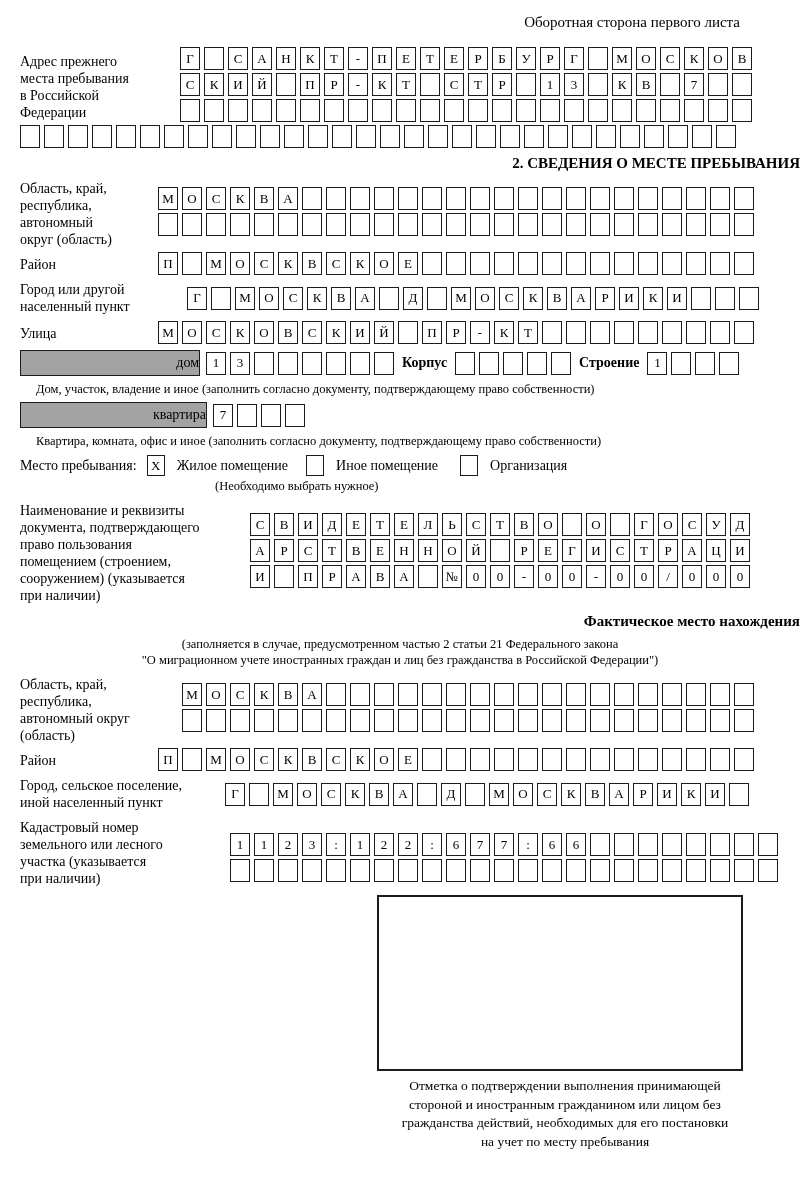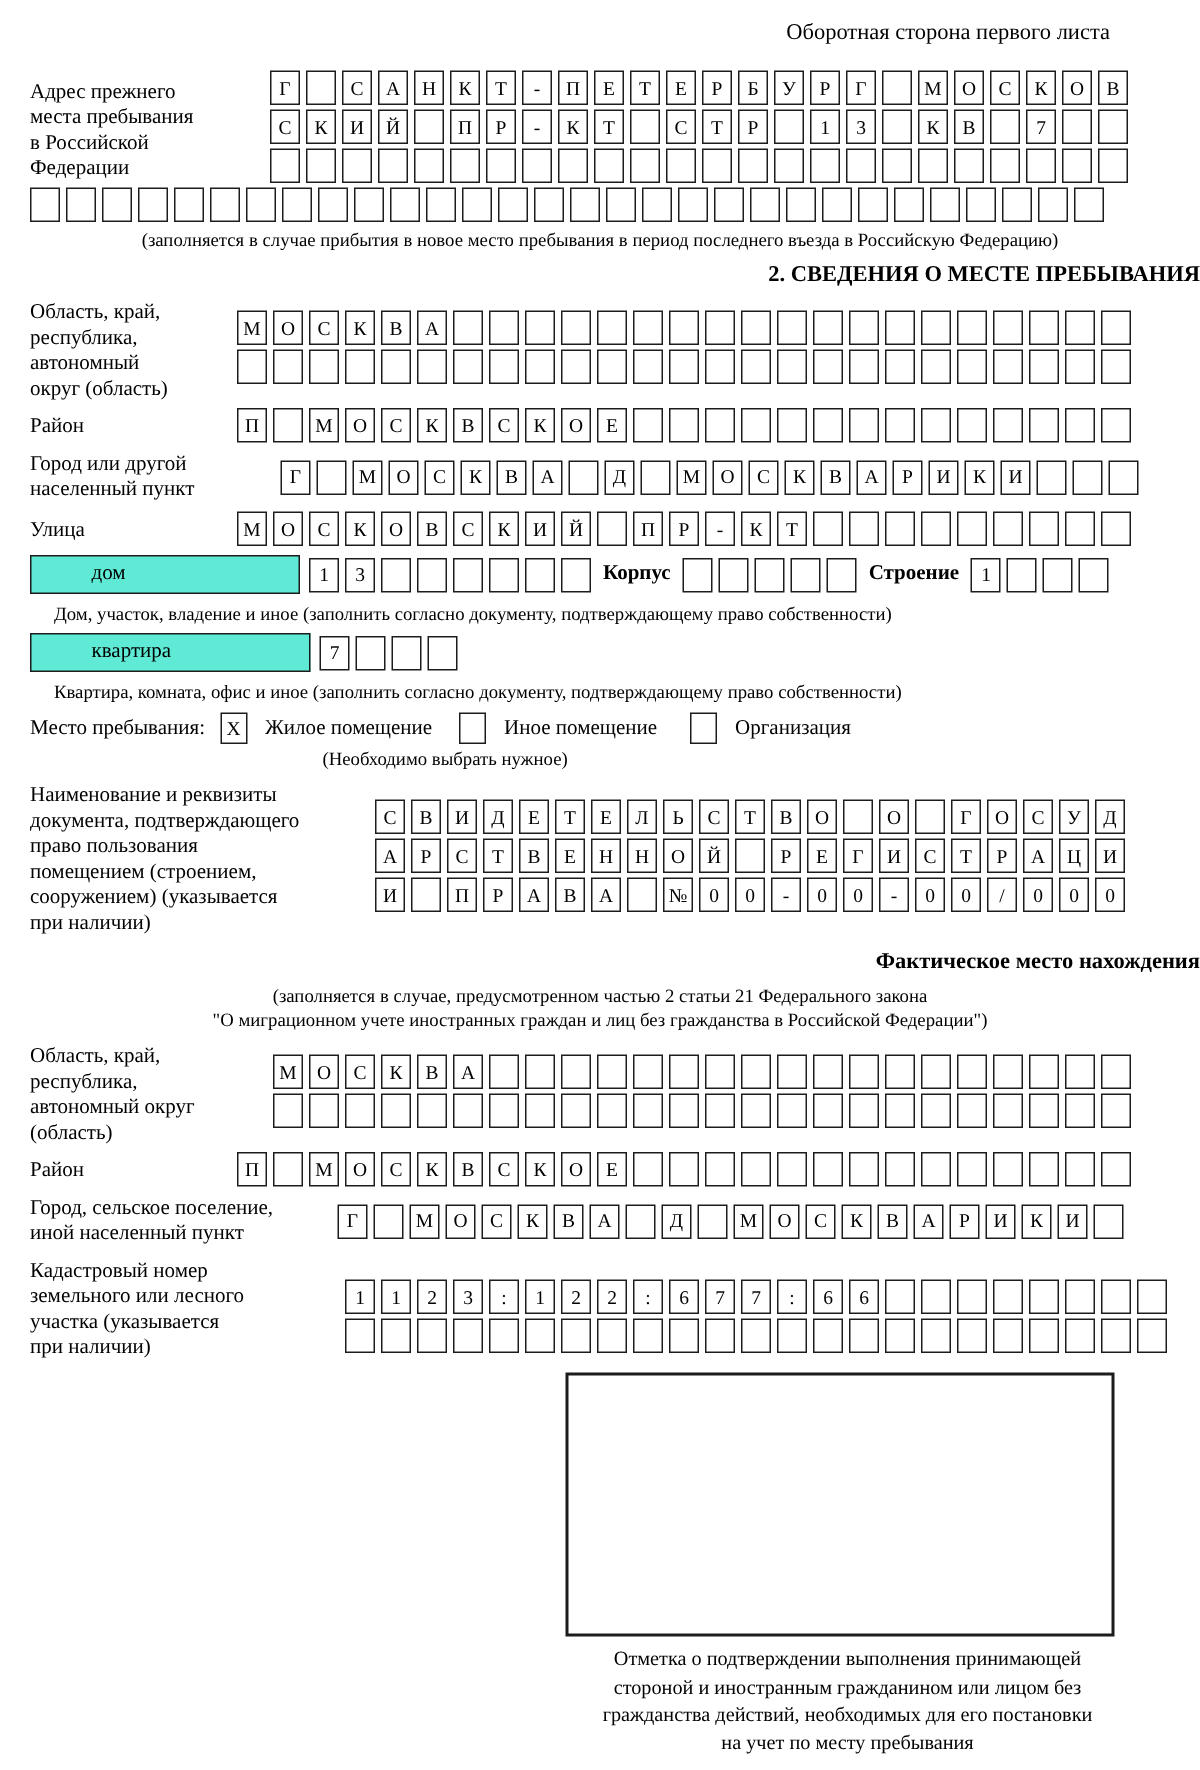--- a/index.html
+++ b/index.html
@@ -18,21 +18,21 @@
     font-size:13px;flex-shrink:0;background:#fff;
   }
   .w160{width:160px}.w138{width:138px}.w167{width:167px}.w230{width:230px}
   .w162{width:162px}.w205{width:205px}.w210{width:210px}
   .note{font-size:12.5px;line-height:16px;}
   .center{text-align:center;}
   .sec-title{font-weight:bold;font-size:15px;line-height:18px;text-align:right;}.mt4{margin-top:4px}.mt5{margin-top:5px}.mt6{margin-top:6px}
   .mt8{margin-top:8px}.mt16{margin-top:16px}
   .label-box{
     border:1.5px solid #1c1c1c;height:26px;box-sizing:border-box;flex-shrink:0;
-    display:flex;align-items:center;justify-content:flex-start;font-size:14px;background:#5eead4;padding-left:40px;
+    display:flex;align-items:center;justify-content:flex-end;font-size:14px;background:#a3a3a3;padding-left:40px;
   }
   .house-row,.apt-row{display:flex;align-items:center;margin-left:20px;}
   .inline-lbl{font-size:14px;margin:0 8px;flex-shrink:0;font-weight:bold;}
   .stay-row{display:flex;align-items:center;margin-left:20px;font-size:14px;}
   .chk{
     width:18px;height:21px;border:1.5px solid #1c1c1c;box-sizing:border-box;flex-shrink:0;
     display:flex;align-items:center;justify-content:center;font-size:13px;background:#fff;
   }
   .opt-lbl{margin-left:12px;}
   .stamp-box{width:366px;height:176px;border:2px solid #1c1c1c;box-sizing:border-box;margin-left:377px;background:#fff;}
@@ -158,21 +158,20 @@
       <span class="cell"></span>
       <span class="cell"></span>
       <span class="cell"></span>
       <span class="cell"></span>
       <span class="cell"></span>
       <span class="cell"></span>
       <span class="cell"></span>
       <span class="cell"></span>
       <span class="cell"></span>
     </div>
-  <div class="note center mt4">(заполняется в случае прибытия в новое место пребывания в период последнего въезда в Российскую Федерацию)</div>
 
   <div class="sec-title mt6">2. СВЕДЕНИЯ О МЕСТЕ ПРЕБЫВАНИЯ</div>
 
   <div class="fblock mt6">
     <div class="lbl w138">
         <div>Область, край,</div>
         <div>республика,</div>
         <div>автономный</div>
         <div>округ (область)</div>
       </div>

